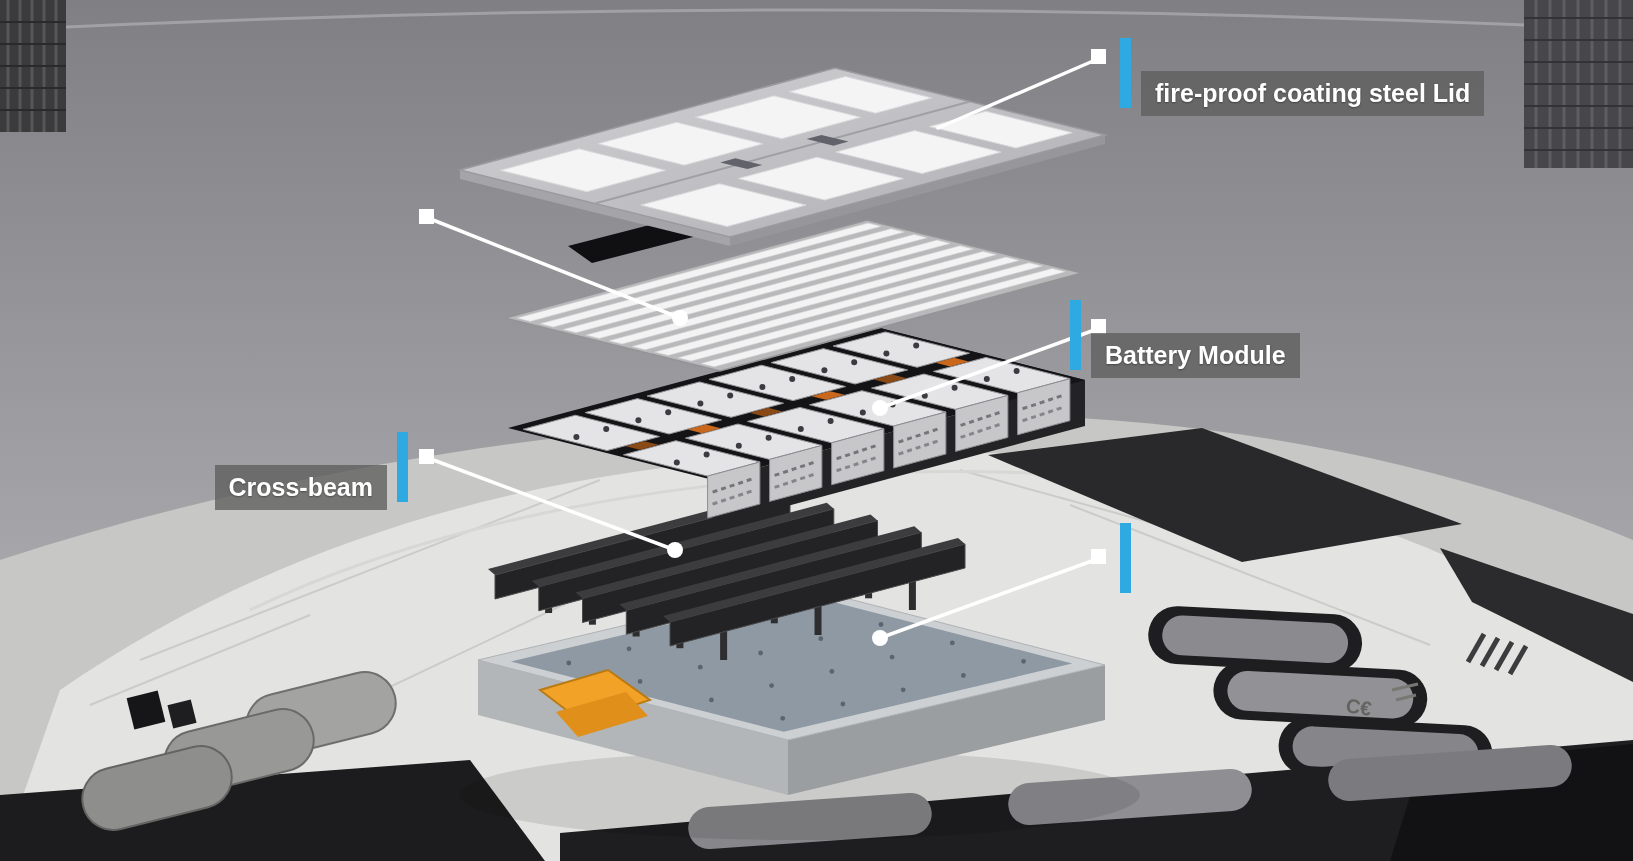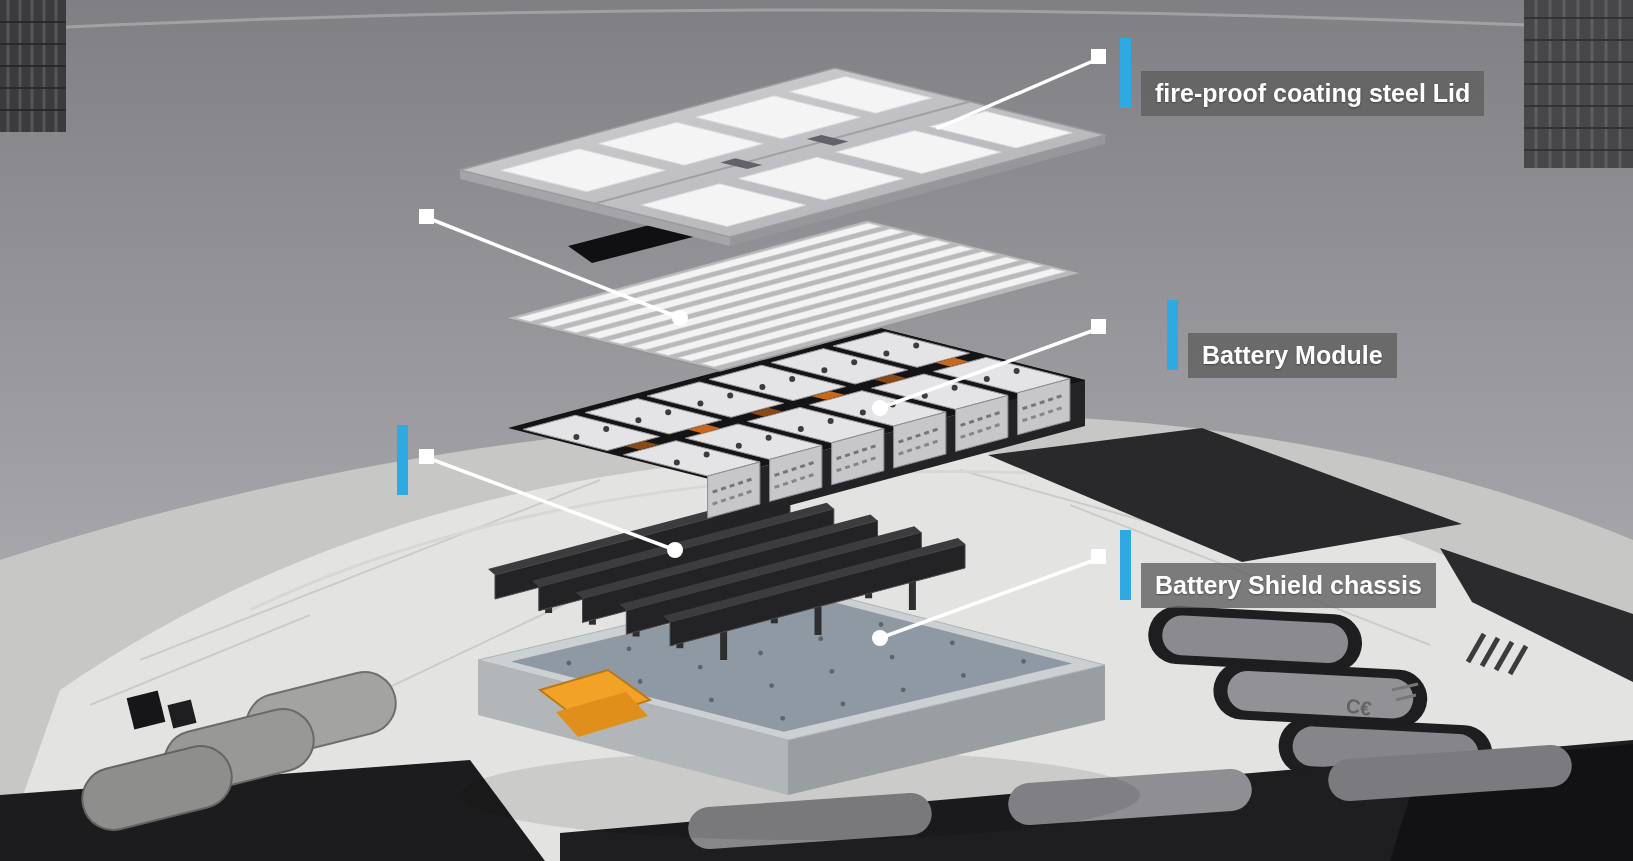--- a/index.html
+++ b/index.html
@@ -254,25 +254,25 @@
     <circle cx="880" cy="408" r="8" fill="#fff" stroke="none"></circle>
     <circle cx="675" cy="550" r="8" fill="#fff" stroke="none"></circle>
     <circle cx="880" cy="638" r="8" fill="#fff" stroke="none"></circle>
   </g>
 </svg>
 
 <div class="label side-right" style="left:1120px; top:31px">
   <span class="bar"></span>
   <span class="txt">fire-proof coating steel Lid</span>
 </div>
-<div class="label side-right" style="left:1167px; top:293px">
+<div class="label side-right" style="left:1070px; top:293px">
   <span class="bar"></span>
   <span class="txt">Battery Module</span>
 </div>
 <div class="label side-left" style="right:1225px; top:425px">
+  <span class="txt">Cross-beam</span>
   <span class="bar"></span>
 </div>
 <div class="label side-right" style="left:1120px; top:523px">
   <span class="bar"></span>
-  <span class="txt">Battery Shield chassis</span>
 </div>
 
 </div>
 
 </body></html>

